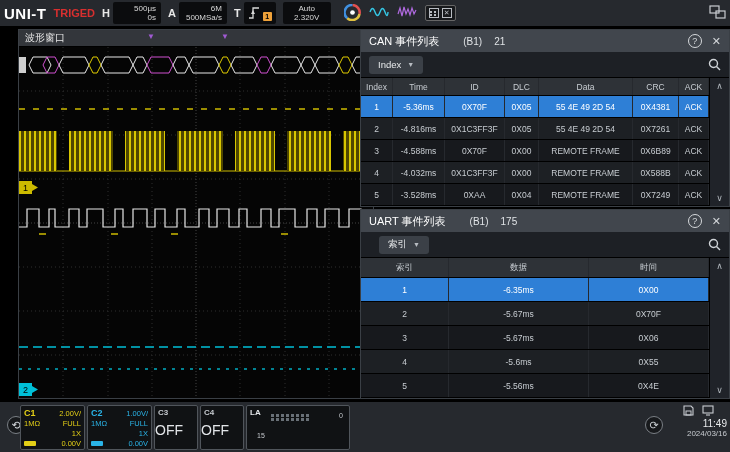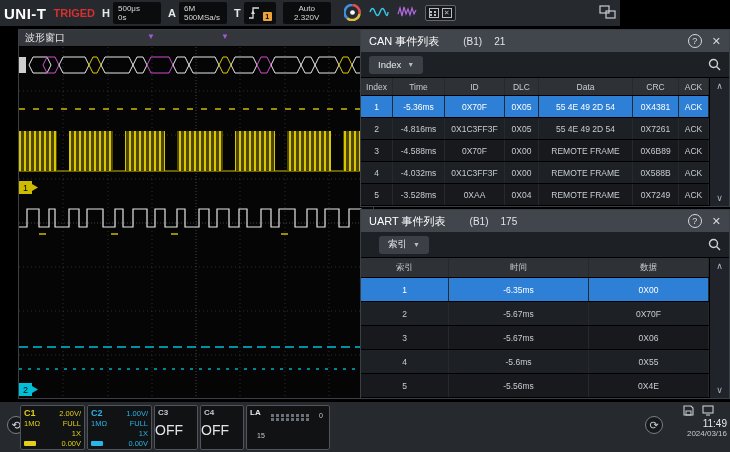--- a/index.html
+++ b/index.html
@@ -1,25 +1,25 @@
 <!DOCTYPE html>
 <html><head>
 <meta charset="utf-8">
 <style>
   html,body{margin:0;padding:0;background:#000;}
   body{width:730px;height:452px;position:relative;font-family:"Liberation Sans",sans-serif;color:#ddd;overflow:hidden;font-size:10px;}
   *{box-sizing:border-box;}
 
   
-  #topbar{position:absolute;left:0;top:0;width:620px;height:28px;background:#26292e;border-bottom:2px solid #000;display:flex;align-items:center;padding:0 4px;gap:7px;}
+  #topbar{position:absolute;left:0;top:0;width:730px;height:28px;background:#26292e;border-bottom:2px solid #000;display:flex;align-items:center;padding:0 4px;gap:7px;}
   .brand{font-weight:bold;font-size:15px;color:#fff;letter-spacing:.5px;}
   .trig-status{color:#d82f2f;font-weight:bold;font-size:11px;}
   .grp{display:flex;align-items:center;gap:3px;}
   .glabel{font-size:11px;font-weight:bold;color:#e8e8e8;}
-  .chipdark{background:#0b0c0e;border-radius:2px;height:22px;min-width:48px;padding:2px 5px;display:flex;flex-direction:column;justify-content:center;align-items:flex-start;}
+  .chipdark{background:#0b0c0e;border-radius:2px;height:22px;min-width:48px;padding:2px 5px;display:flex;flex-direction:column;justify-content:center;align-items:flex-end;}
   .chipdark span{font-size:8px;line-height:9px;color:#d8d8d8;white-space:nowrap;}
   .chipdark.center{align-items:center;}
   .trigchip{background:#0b0c0e;border-radius:2px;height:22px;padding:1px 4px;display:flex;align-items:center;gap:3px;}
   .trig-src{width:9px;height:9px;background:#efa23a;color:#000;font-size:7px;font-weight:bold;display:flex;align-items:center;justify-content:center;border-radius:1px;align-self:flex-end;margin-bottom:2px;}
   .topicons{display:flex;align-items:center;gap:8px;margin-left:6px;}
   .miniboxes{display:flex;gap:3px;border:1px solid #666;border-radius:2px;padding:2px 3px;background:#17191c;}
   .minisq{width:10px;height:10px;border:1px solid #b8bcc2;display:flex;align-items:center;justify-content:center;color:#b8bcc2;font-size:7px;}
   .dots{display:grid;grid-template-columns:3px 3px;gap:1px;}
   .dots i{width:2px;height:2px;background:#b8bcc2;display:block;}
   #layout-icon{margin-left:auto;}
@@ -72,21 +72,21 @@
   .c2 *{color:#2ab4e8;}
   .coup{width:11px;}
   .coup .l1{border-top:1px solid currentColor;margin-bottom:2px;}
   .coup .l2{border-top:1px dashed currentColor;}
   .swatch{width:12px;height:5px;border-radius:1px;}
   .c1 .swatch{background:#e3cf17;}
   .c2 .swatch{background:#2ab4e8;}
   .chbox.off{width:44px;position:relative;color:#c6cacf;padding-left:20px;}
   .chbox.off .nm{position:absolute;left:3px;top:2px;font-size:8px;}
   .chbox.off .state{position:absolute;left:0;right:0;top:16px;font-weight:normal;font-size:14px;color:#e2e5e8;}
-  .chbox.la{width:84px;position:relative;color:#c6cacf;}
+  .chbox.la{width:104px;position:relative;color:#c6cacf;}
   .la .nm{position:absolute;left:3px;top:2px;font-size:8px;color:#e2e5e8;}
   .lagrid{position:absolute;left:24px;top:8px;display:grid;grid-template-columns:repeat(8,4px);gap:1px;}
   .lagrid i{width:3px;height:3px;background:#697077;display:block;}
   .la .n0{position:absolute;right:6px;top:6px;font-size:7px;}
   .la .n15{position:absolute;left:10px;top:26px;font-size:7px;}
   #clockarea{position:absolute;right:3px;top:2px;width:58px;text-align:right;}
   #clockarea .ticons{display:flex;justify-content:center;gap:8px;height:14px;align-items:center;}
   #clockarea .time{font-size:10px;color:#e8eaec;}
   #clockarea .date{font-size:8px;color:#c6cacf;}
 </style>
@@ -352,22 +352,22 @@
       <svg width="13" height="13" viewBox="0 0 13 13">
           <circle cx="5.5" cy="5.5" r="4" fill="none" stroke="#cfd3d7" stroke-width="1.4"></circle>
           <line x1="8.5" y1="8.5" x2="12" y2="12" stroke="#cfd3d7" stroke-width="1.4"></line>
         </svg>
     </span>
   </div>
   <div class="tblwrap">
     <div class="tbl">
       <div class="trow thead uart-grid uart-thead">
         <div class="c">索引</div>
+        <div class="c">数据</div>
         <div class="c">时间</div>
-        <div class="c">数据</div>
       </div>
       <div class="trow uart-grid uart-row sel">
         <div class="c">1</div>
         <div class="c">-6.35ms</div>
         <div class="c">0X00</div>
       </div>
       <div class="trow uart-grid uart-row">
         <div class="c">2</div>
         <div class="c">-5.67ms</div>
         <div class="c">0X70F</div>

